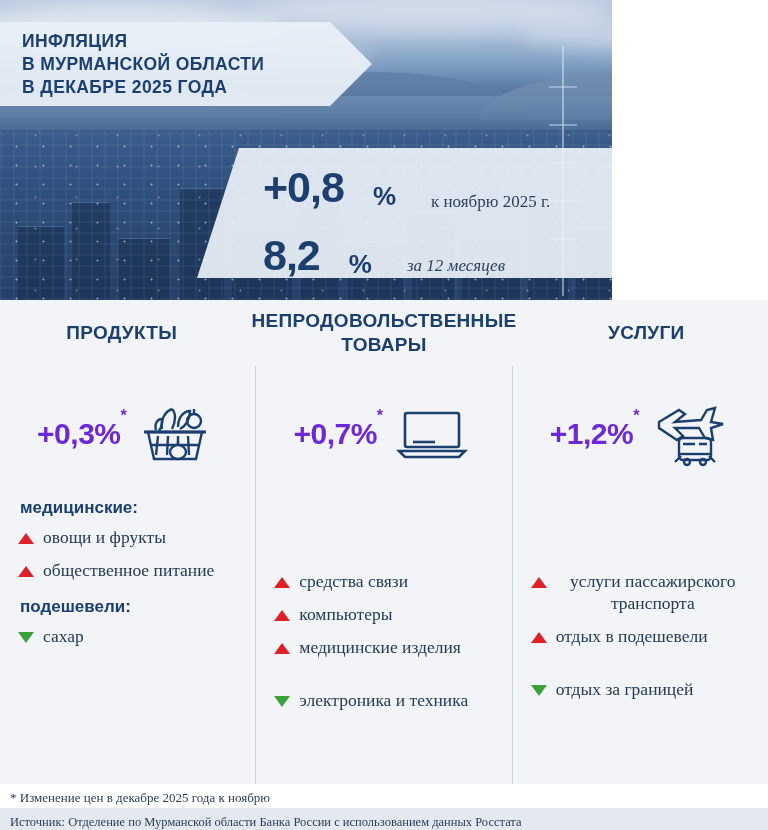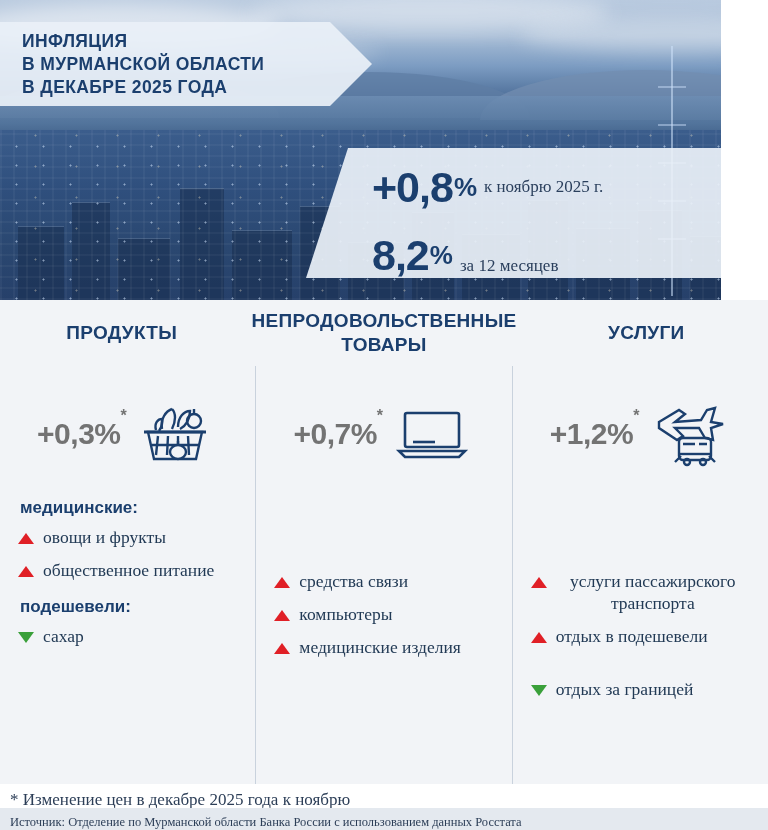--- a/index.html
+++ b/index.html
@@ -8,21 +8,21 @@
     font-family: "Liberation Serif", serif;
     background: #ffffff;
     overflow: hidden;
   }
 
   .page { position: relative; width: 768px; height: 830px; }
 
   
   .hero {
     position: relative;
-    width: 721px; height: 300px;
+    width: 612px; height: 300px;
     overflow: hidden;
     background: linear-gradient(180deg,
         #b9cadf 0%, #a8bdd6 12%, #7c9cc2 22%,
         #50719b 32%, #33527e 45%, #2d4a75 60%,
         #2b4570 78%, #27406a 100%);
   }
   
   .cloud {
     position: absolute;
     background: rgba(255,255,255,0.55);
@@ -108,21 +108,21 @@
   }
 
   
   .fig-ribbon {
     position: absolute; right: 0; top: 148px;
     width: 415px; height: 130px;
     background: rgba(233,240,248,0.93);
     clip-path: polygon(42px 0, 415px 0, 415px 130px, 0 130px);
     padding: 10px 18px 10px 66px;
   }
-  .fig-row { display: flex; align-items: center; }
+  .fig-row { display: flex; align-items: flex-end; gap: 28px; }
   .fig-row.r1 { margin-top: 4px; }
   .fig-row.r2 { margin-top: 18px; }
   .fig-big {
     color: #1b3f6e;
     font-family: "Liberation Sans", sans-serif;
     font-weight: bold;
     font-size: 43px;
     line-height: 50px;
     letter-spacing: -1px;
   }
@@ -133,21 +133,21 @@
     font-size: 26px;
     margin-left: 1px;
   }
   .fig-note {
     color: #2a3f5c;
     font-family: "Liberation Serif", serif;
     font-size: 17px;
     margin-left: 7px;
     white-space: nowrap;
   }
-  .fig-row.r2 .fig-note { align-self: flex-end; position: relative; top: -4px; }
+  .fig-row.r2 .fig-note { align-self: flex-end; position: relative; top: -4px; font-style: italic; }
 
   
   .headers {
     position: absolute; top: 300px; left: 0; width: 768px; height: 66px;
     background: #f2f4f7;
     display: flex;
   }
   .hcol {
     flex: 1; display: flex; align-items: center; justify-content: center;
     text-align: center;
@@ -170,21 +170,21 @@
     display: flex;
   }
   .col { flex: 1; position: relative; padding: 14px 18px 0 18px; }
   .col + .col { border-left: 1px solid #c9d2dd; text-align: center; }
 
   .val-row {
     display: flex; align-items: center; justify-content: center;
     height: 108px; gap: 6px;
   }
   .val {
-    color: #737373;
+    color: #6d28d9;
     font-family: "Liberation Sans", sans-serif;
     font-weight: bold;
     font-size: 30px;
     letter-spacing: -.5px;
     white-space: nowrap;
   }
   .val sup { font-size: 16px; font-weight: bold; top: -12px; position: relative; }
 
   .icon-box { width: 86px; height: 70px; display:flex; align-items:center; justify-content:center;}
   .icon-box svg { display: block; }
@@ -219,21 +219,21 @@
     line-height: 22px;
   }
   .spacer-1 { height: 20px; }
   .spacer-3 { height: 82px; }
 
   
   .footnote {
     position: absolute; left: 10px; top: 790px;
     color: #2c3e57;
     font-family: "Liberation Serif", serif;
-    font-size: 17px;
+    font-size: 13px;
   }
   .source-bar {
     position: absolute; left: 0; top: 808px; width: 768px; height: 29px;
     background: #e4e9ef;
     display: flex; align-items: center;
     padding-left: 10px;
   }
   .source-bar span {
     color: #2c3e57;
     font-family: "Liberation Serif", serif;
@@ -385,20 +385,26 @@
         <li class="item">
           <span class="tri up"></span>
           <span class="item-label">компьютеры</span>
         </li>
         <li class="item">
           <span class="tri up"></span>
           <span class="item-label">медицинские изделия</span>
         </li>
       </ul>
       <div class="spacer-1"></div>
+      <ul class="items">
+        <li class="item">
+          <span class="tri down"></span>
+          <span class="item-label">электроника и техника</span>
+        </li>
+      </ul>
     </div>
 
     <div class="col">
       <div class="val-row">
         <div class="val">
           <span>+1,2%</span><sup>*</sup>
         </div>
         <div class="icon-box">
           <svg width="86" height="72" viewBox="0 0 86 72" fill="none" stroke="#1b3f6e" stroke-width="2.4">
 

